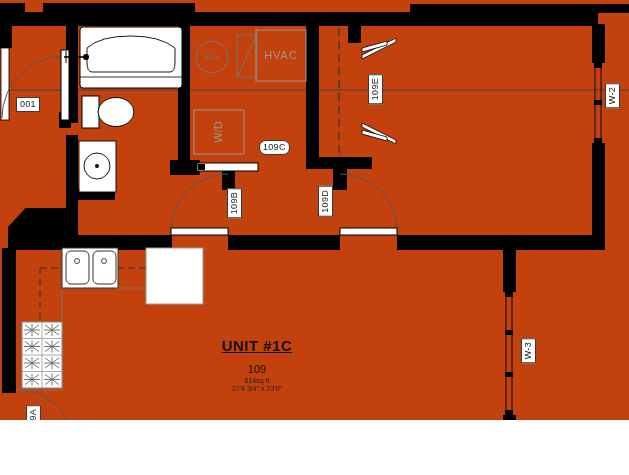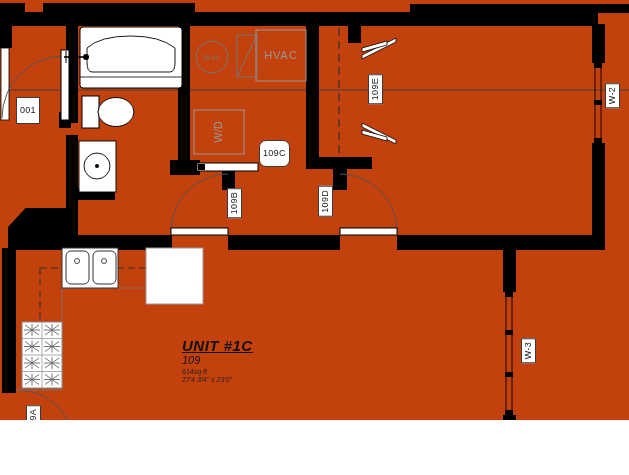--- a/index.html
+++ b/index.html
@@ -3,25 +3,25 @@
 <meta charset="utf-8">
 <style>
   html,body{margin:0;padding:0;background:#ffffff;}
   #plan{position:relative;width:629px;height:420px;background:#c2410c;overflow:hidden;
         font-family:"Liberation Sans",sans-serif;}
   #plan svg{position:absolute;left:0;top:0;}
   .wall{position:absolute;background:#000;z-index:2;}
   .svg-under{z-index:1;}
   .svg-over{z-index:3;}
   .tag{position:absolute;z-index:4;background:#fff;border:1px solid #3a3a3a;color:#1a1a1a;
-       font-size:9px;line-height:1;padding:8px 3px;letter-spacing:.3px;white-space:nowrap;}
+       font-size:9px;line-height:1;padding:2px 3px;letter-spacing:.3px;white-space:nowrap;}
   .vtag{writing-mode:vertical-rl;transform:rotate(180deg);padding:3px 2px;}
-  #title-block{position:absolute;left:182px;top:337px;width:150px;z-index:4;color:#111;font-style:italic;}
+  #title-block{position:absolute;left:182px;top:337px;width:150px;text-align:center;z-index:4;color:#111;}
   .unit-name{font-size:15px;font-weight:bold;text-decoration:underline;letter-spacing:.5px;}
-  .unit-num{font-size:11px;margin-top:0;}
+  .unit-num{font-size:11px;margin-top:9px;}
   .unit-area{font-size:7px;margin-top:2px;color:#222;}
   .unit-dims{font-size:7px;margin-top:1px;color:#222;}
 </style>
 </head>
 <body>
 
 <div id="plan">
 
   <svg class="svg-under" width="629" height="475">
     <line x1="0" y1="90" x2="629" y2="90" stroke="#444" stroke-width="1"></line>

